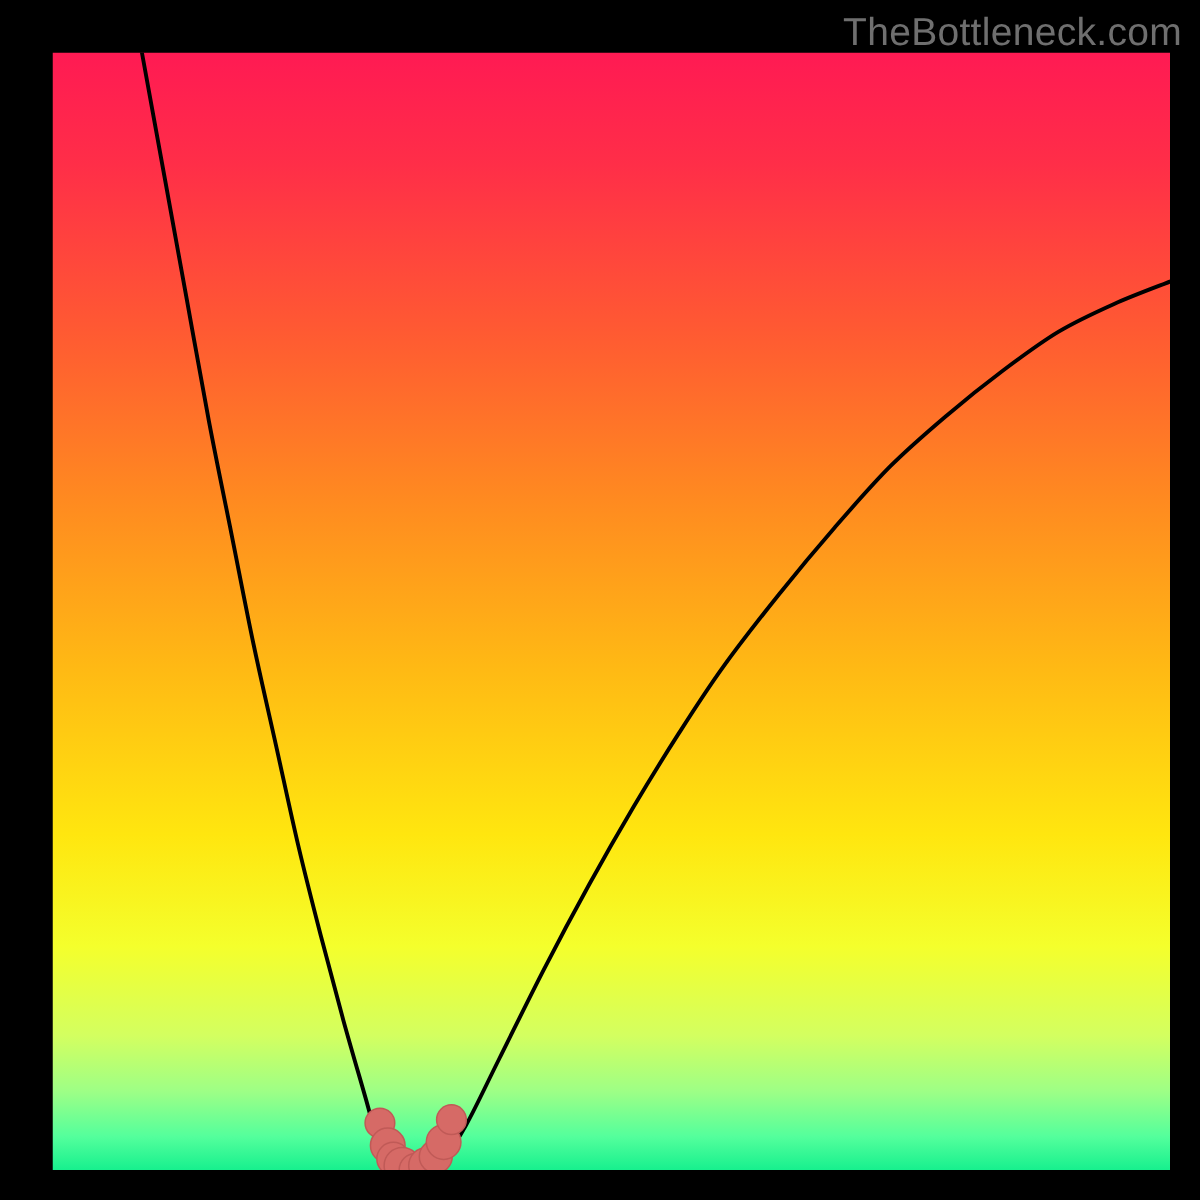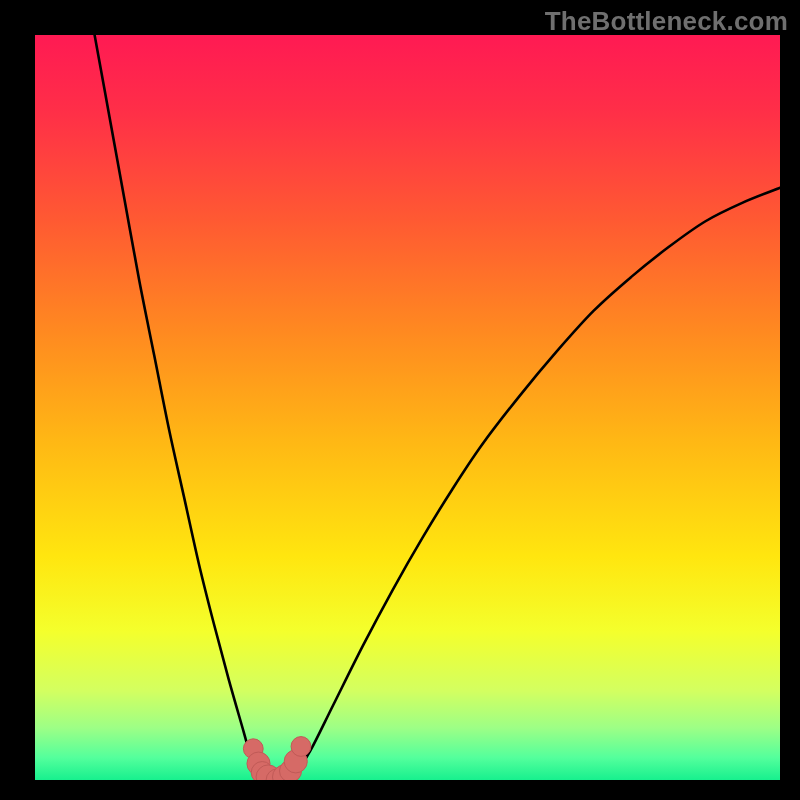--- a/index.html
+++ b/index.html
@@ -24,21 +24,21 @@
     left: 35px;
     top: 35px;
     width: 745px;
     height: 745px;
   }
   .watermark {
     position: absolute;
     top: 6px;
     right: 12px;
     font-size: 26px;
-    font-weight: 700;
+    font-weight: 400;
     color: #6f6f6f;
     letter-spacing: 0.2px;
     user-select: none;
   }
   svg {
     display: block;
   }
 </style>
 </head>
 <body>

